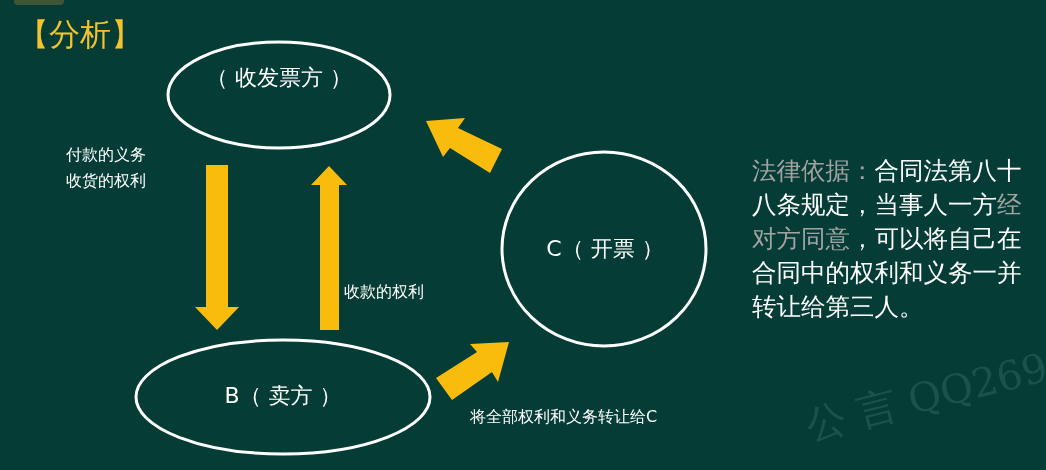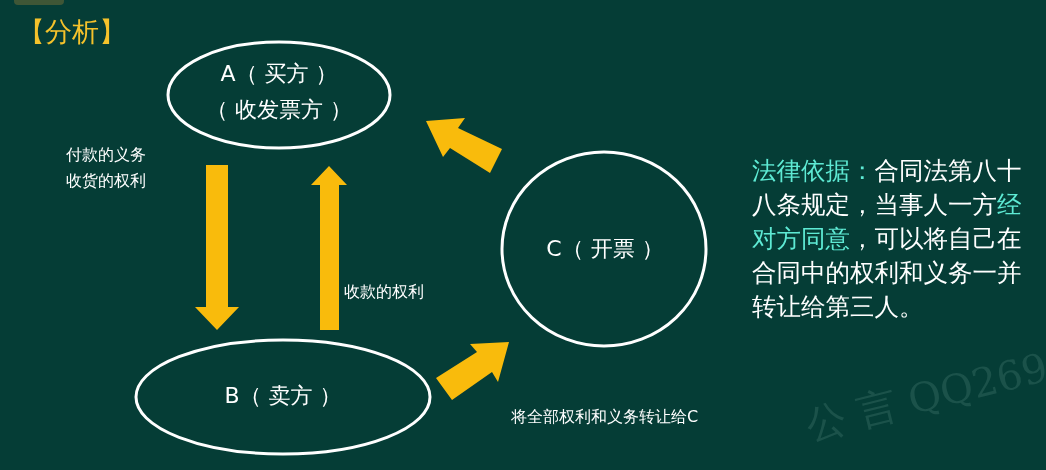--- a/index.html
+++ b/index.html
@@ -21,21 +21,21 @@
       top: 0;
       width: 50px;
       height: 5px;
       background: #3f5636;
       border-radius: 0 0 4px 4px;
     }
     .title {
       position: absolute;
       left: 18px;
       top: 14px;
-      font-size: 27px;
+      font-size: 31px;
       color: #f5c22b;
       letter-spacing: 0px;
     }
     svg.diagram {
       position: absolute;
       left: 0;
       top: 0;
       width: 1046px;
       height: 470px;
     }
@@ -57,21 +57,21 @@
     .legal {
       position: absolute;
       left: 752px;
       top: 154px;
       width: 285px;
       font-size: 24.5px;
       line-height: 34px;
       color: #ffffff;
     }
     .hl {
-      color: #5eead4;
+      color: #a3a3a3;
     }
     .watermark {
       position: absolute;
       left: 800px;
       top: 400px;
       font-size: 40px;
       font-family: "DejaVu Serif", serif;
       color: rgba(140, 190, 180, 0.16);
       transform: rotate(-14deg);
       transform-origin: left top;
@@ -96,36 +96,35 @@
   <polygon fill="#f9bb0c" points="206,165 228,165 228,307 239,307 217,330 195,307 206,307"></polygon>
 
   <polygon fill="#f9bb0c" points="320,330 339,330 339,185 347,185 329,166 311,185 320,185"></polygon>
 
   <polygon fill="#f9bb0c" points="502,149 490,173 450,148 443,157 426,121 465,118 458,128"></polygon>
 
   <polygon fill="#f9bb0c" points="436,378 452,400 492,372 498,382 509,342 470,344 477,352"></polygon>
 </svg>
 
 <div class="node-label" style="left:174px; top:58px; width:210px;">
-  <div>A（ 买方 ）</div>
   <div style="margin-top:4px;">（ 收发票方 ）</div>
 </div>
 
 <div class="node-label" style="left:183px; top:380px; width:200px;">B（ 卖方 ）</div>
 
 <div class="node-label" style="left:510px; top:233px; width:190px;">C（ 开票 ）</div>
 
 <div class="edge-label" style="left:66px; top:142px;">
   <div>付款的义务</div>
   <div>收货的权利</div>
 </div>
 
 <div class="edge-label" style="left:344px; top:279px;">
   <div>收款的权利</div>
 </div>
 
-<div class="edge-label" style="left:470px; top:404px;margin-left:41px;">将全部权利和义务转让给C</div>
+<div class="edge-label" style="left:470px; top:404px;">将全部权利和义务转让给C</div>
 
 <div class="legal">
   <span class="hl">法律依据：</span><span>合同法第八十八条规定，当事人一方</span><span class="hl">经对方同意</span><span>，可以将自己在合同中的权利和义务一并转让给第三人。</span>
 </div>
 
 <div class="watermark">公 言  QQ26910</div>
 
 </body></html>

